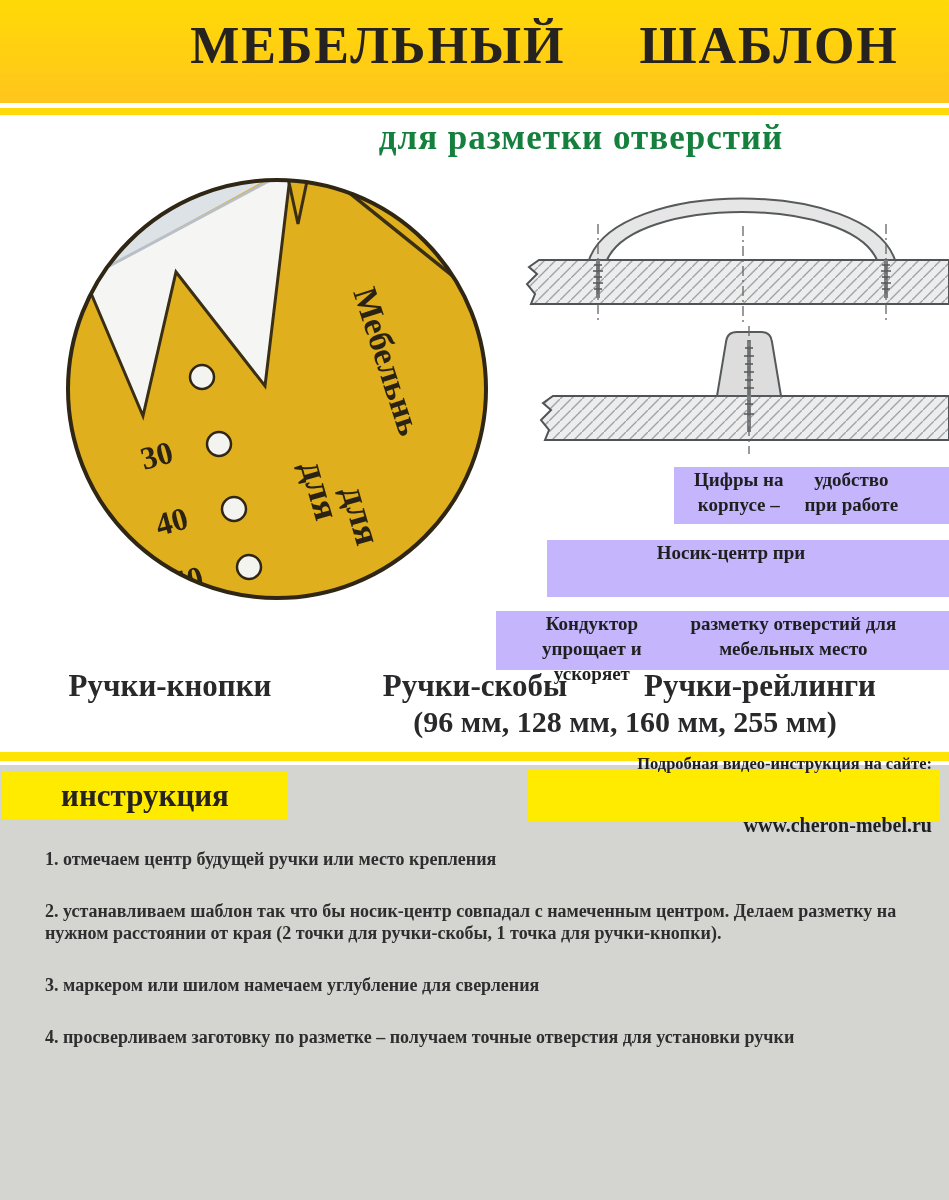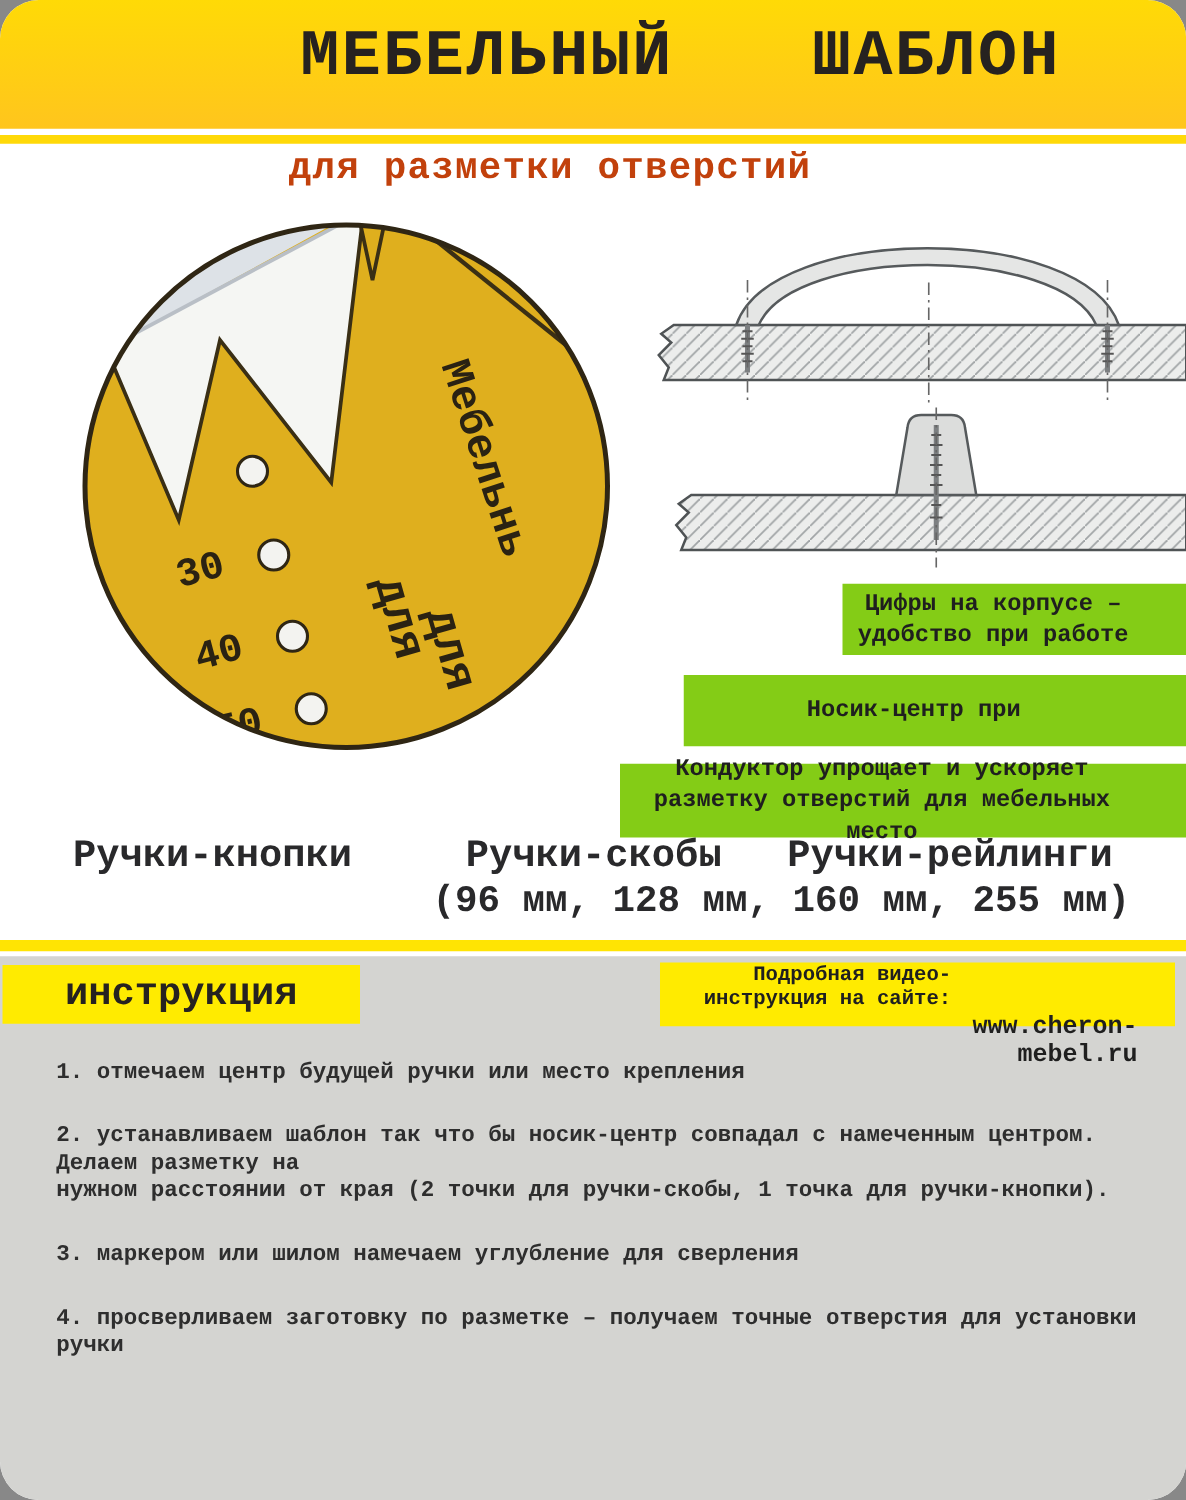--- a/index.html
+++ b/index.html
@@ -1,54 +1,53 @@
 <!DOCTYPE html>
 <html><head>
 <meta charset="utf-8">
 <style>
   html,body{margin:0;padding:0;background:#888;}
   .page{
     position:relative; width:949px; height:1200px; margin:0 auto;
     background:#FFFFFF; overflow:hidden;
-    font-family:Liberation Mono, monospace;
+    font-family:Liberation Serif, serif;
     color:#262626;
-    border-radius:31px;
   }
   
   .banner{
     position:absolute; left:0; top:0; width:949px; height:103px;
     background:linear-gradient(#FFDA06,#FFC51D);
     display:flex; align-items:center; justify-content:center;
   }
   .banner h1{
     margin:0; position:relative; left:70px; top:-6px;
     font-size:52px; font-weight:800; letter-spacing:2px; word-spacing:22px;
     color:#262220; white-space:pre;
   }
   .thin-stripe{
     position:absolute; left:0; top:108px; width:949px; height:7px;
     background:#FFD908;
   }
   .subtitle{
     position:absolute; right:18px; top:118px; width:700px;
-    text-align:left; font-size:30px; font-weight:800; letter-spacing:1px;
-    color:#c2410c;
+    text-align:center; font-size:35px; font-weight:800; letter-spacing:1px;
+    color:#15803d;
   }
 
   
   .photo-circle{ position:absolute; left:60px; top:172px; width:434px; height:434px;}
   .photo-circle svg{ display:block; }
 
   
   .diagrams{ position:absolute; left:505px; top:168px; width:444px; height:288px;}
 
   
   .callout{
-    position:absolute; background:#84cc16;
-    display:flex; flex-direction:column; justify-content:center;
+    position:absolute; background:#c4b5fd;
+    display:flex; flex-direction:row; justify-content:center;
     text-align:center; padding:0 42px 0 8px; box-sizing:border-box;
     font-size:19px; font-weight:800; line-height:25px; color:#1F1F1F;
   }
   .callout.c1{ left:674px; top:467px; width:275px; height:57px;}
   .callout.c2{ left:547px; top:540px; width:402px; height:57px;}
   .callout.c3{ left:496px; top:611px; width:453px; height:59px;}
 
   
   .caption{
     position:absolute; font-size:31px; font-weight:800; color:#29292B;
@@ -68,22 +67,22 @@
     position:absolute; left:0; top:765px; width:949px; height:435px;
     background:#D4D4D1;
   }
   .instr-box{
     position:absolute; left:2px; top:7px; width:286px; height:47px;
     background:#FFEB00; display:flex; align-items:center; justify-content:center;
     font-size:31px; font-weight:800; color:#262220;
   }
   .video-box{
     position:absolute; left:528px; top:5px; width:412px; height:51px;
-    background:#FFEB00; display:flex; flex-direction:row; justify-content:center;
-    text-align:right; padding-right:30px; box-sizing:border-box; color:#1F1F1F;
+    background:#FFEB00; display:flex; flex-direction:column; justify-content:center;
+    text-align:right; padding-right:8px; box-sizing:border-box; color:#1F1F1F;
   }
   .video-box .v1{ font-size:16.5px; font-weight:800;}
   .video-box .v2{ font-size:20px;  font-weight:800;margin-top:40px;}
   .steps{
     position:absolute; left:45px; top:62px; width:890px;
     font-size:18px; font-weight:700; color:#2E2E2E; white-space:pre-line;
   }
   .steps .step{ margin-bottom:9px; line-height:22px;}
 </style>
 </head>

